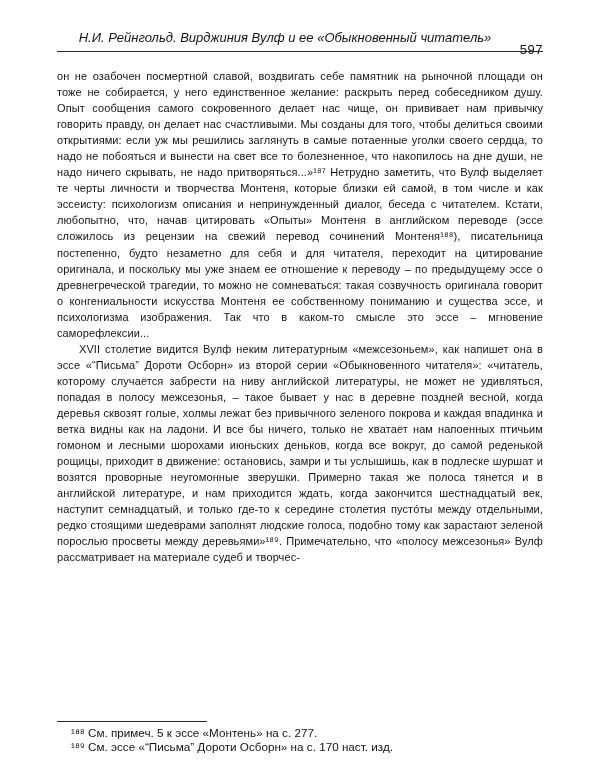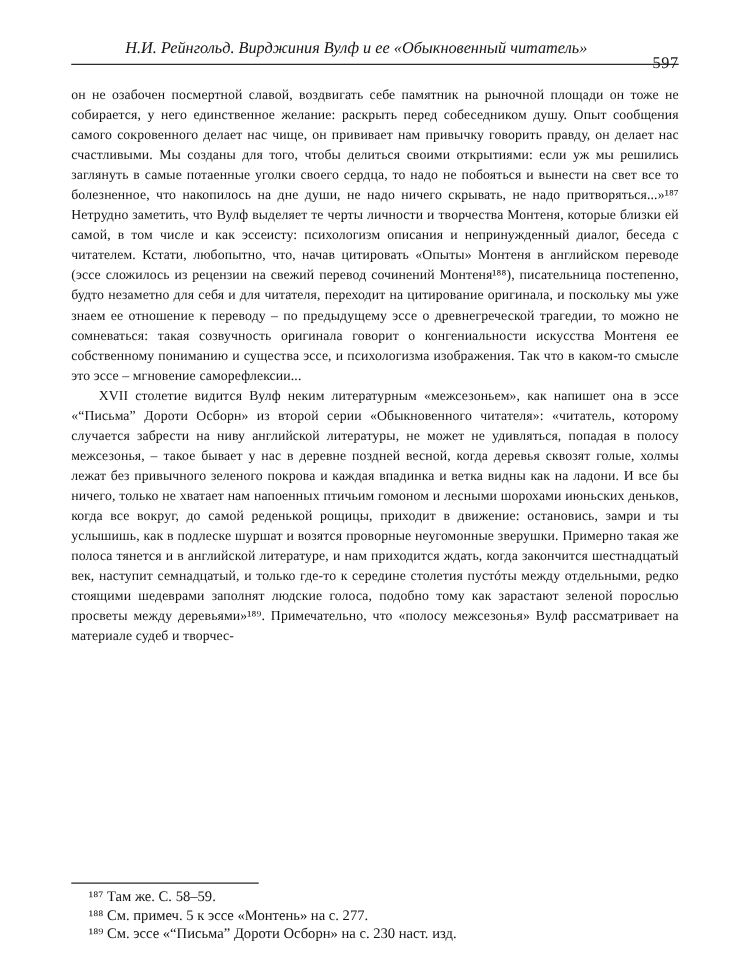--- a/index.html
+++ b/index.html
@@ -9,21 +9,21 @@
   }
   .page {
     position: relative;
     width: 600px;
     height: 765px;
     margin: 0 auto;
     background: #ffffff;
     box-sizing: border-box;
     padding: 30px 57px 0 57px;
     overflow: hidden;
-    font-family: Liberation Serif, serif;
+    font-family: Liberation Sans, sans-serif;
     color: #141414;
   }
   .running-header {
     position: relative;
     font-size: 13px;
     line-height: 16px;
     text-align: center;
     font-style: italic;
     padding: 0 30px 0 0;
   }
@@ -85,18 +85,17 @@
 
   <hr class="header-rule">
 
   <div class="body-text">
     <p>он не озабочен посмертной славой, воздвигать себе памятник на рыночной площади он тоже не собирается, у него единственное желание: раскрыть перед собеседником душу. Опыт сообщения самого сокровенного делает нас чище, он прививает нам привычку говорить правду, он делает нас счастливыми. Мы созданы для того, чтобы делиться своими открытиями: если уж мы решились заглянуть в самые потаенные уголки своего сердца, то надо не побояться и вынести на свет все то болезненное, что накопилось на дне души, не надо ничего скрывать, не надо притворяться...»¹⁸⁷ Нетрудно заметить, что Вулф выделяет те черты личности и творчества Монтеня, которые близки ей самой, в том числе и как эссеисту: психологизм описания и непринужденный диалог, беседа с читателем. Кстати, любопытно, что, начав цитировать «Опыты» Монтеня в английском переводе (эссе сложилось из рецензии на свежий перевод сочинений Монтеня¹⁸⁸), писательница постепенно, будто незаметно для себя и для читателя, переходит на цитирование оригинала, и поскольку мы уже знаем ее отношение к переводу – по предыдущему эссе о древнегреческой трагедии, то можно не сомневаться: такая созвучность оригинала говорит о конгениальности искусства Монтеня ее собственному пониманию и существа эссе, и психологизма изображения. Так что в каком-то смысле это эссе – мгновение саморефлексии...</p>
     <p class="indent">XVII столетие видится Вулф неким литературным «межсезоньем», как напишет она в эссе «“Письма” Дороти Осборн» из второй серии «Обыкновенного читателя»: «читатель, которому случается забрести на ниву английской литературы, не может не удивляться, попадая в полосу межсезонья, – такое бывает у нас в деревне поздней весной, когда деревья сквозят голые, холмы лежат без привычного зеленого покрова и каждая впадинка и ветка видны как на ладони. И все бы ничего, только не хватает нам напоенных птичьим гомоном и лесными шорохами июньских деньков, когда все вокруг, до самой реденькой рощицы, приходит в движение: остановись, замри и ты услышишь, как в подлеске шуршат и возятся проворные неугомонные зверушки. Примерно такая же полоса тянется и в английской литературе, и нам приходится ждать, когда закончится шестнадцатый век, наступит семнадцатый, и только где-то к середине столетия пустóты между отдельными, редко стоящими шедеврами заполнят людские голоса, подобно тому как зарастают зеленой порослью просветы между деревьями»¹⁸⁹. Примечательно, что «полосу межсезонья» Вулф рассматривает на материале судеб и творчес-</p>
   </div>
 
   <div class="footnotes-block">
     <hr class="footnote-rule">
-    <div class="footnote">¹⁸⁷ Там же. С. 58–59.</div>
     <div class="footnote">¹⁸⁸ См. примеч. 5 к эссе «Монтень» на с. 277.</div>
-    <div class="footnote">¹⁸⁹ См. эссе «“Письма” Дороти Осборн» на с. 230 наст. изд.</div>
+    <div class="footnote">¹⁸⁹ См. эссе «“Письма” Дороти Осборн» на с. 170 наст. изд.</div>
   </div>
 
 </div>
 
 </body></html>

